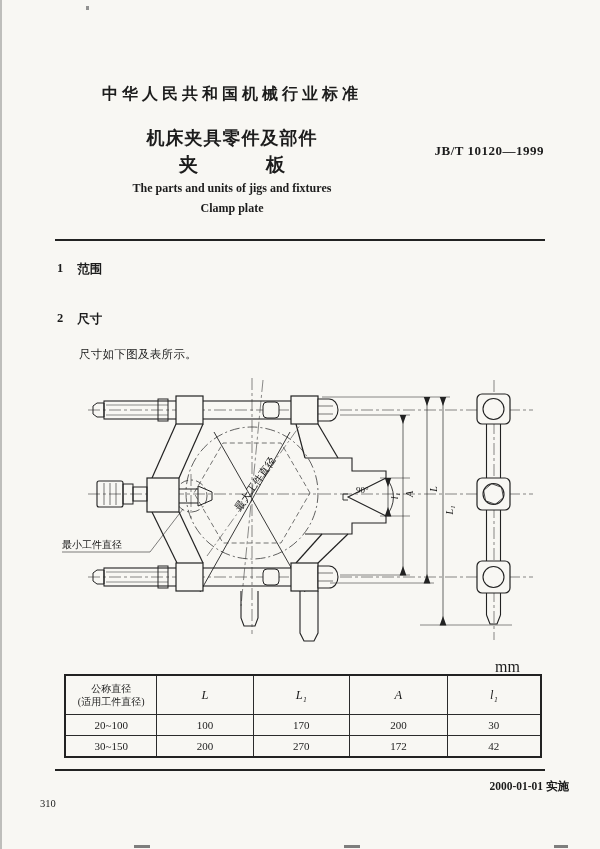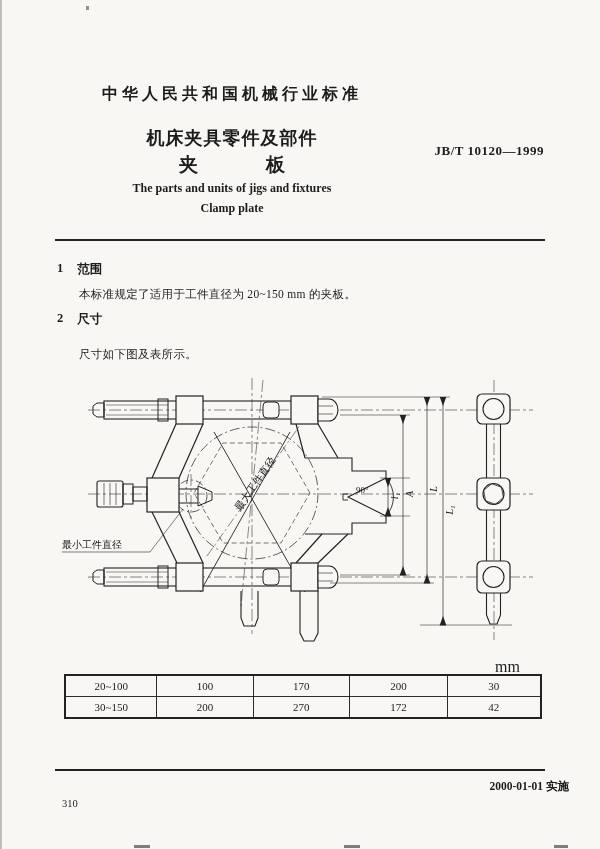--- a/index.html
+++ b/index.html
@@ -31,21 +31,21 @@
     border-collapse:collapse;table-layout:fixed;
     font-size:11px;
   }
   table.dims td{border:1px solid #2b2b2b;text-align:center;vertical-align:middle;padding:0;}
   table.dims{border:2px solid #222;}
   td.hd{height:38px;font-style:italic;font-size:12.5px;}
   td.hd1{font-style:normal;font-size:10px;line-height:1.35;}
   td.rw{height:20px;}
   .approval{top:779px;left:56px;font-size:11.5px;font-weight:bold;}
   .implementation{top:779px;right:55px;font-size:11.5px;font-weight:bold;}
-  .page-num{top:798px;left:62px;font-size:10.5px;}
+  .page-num{top:798px;left:40px;font-size:10.5px;}
   .edge-l{left:0;top:0;width:2px;height:849px;background:#777;opacity:.45;}
   .smudge{height:3px;background:#4a4a4a;opacity:.7;}
   .dot{width:3px;height:4px;background:#666;opacity:.7;}
   svg text{font-family:"Liberation Serif","DejaVu Serif",serif;fill:#151515;}
 </style>
 </head>
 <body>
 
 <div class="page">
 
@@ -63,21 +63,20 @@
   </div>
   <div class="abs code">JB/T 10120—1999</div>
   <div class="abs center cnblock subtitle-en">Clamp plate</div>
   <div class="abs center cnblock title-en">The parts and units of jigs and fixtures</div>
   <div class="abs rule hrule"></div>
 
   <div class="abs sec-head s1h">
     <span>1</span>
     <span>范围</span>
   </div>
-  <div class="abs sec-body s1b">本标准规定了适用于工件直径为 20~150 mm 的夹板。</div>
   <div class="abs sec-head s2h">
     <span>2</span>
     <span>尺寸</span>
   </div>
   <div class="abs sec-body s2b">尺寸如下图及表所示。</div>
 
   <svg class="abs" style="left:55px;top:372px;width:500px;height:288px;" viewBox="55 372 500 288">
     <defs>
       <marker id="arr" viewBox="0 0 10 10" refX="9.5" refY="5" markerWidth="10" markerHeight="10" orient="auto-start-reverse" markerUnits="userSpaceOnUse">
         <path d="M0.5,5 L10,1.6 L10,8.4 z" fill="#222"></path>
@@ -222,20 +221,30 @@
 
   <table class="dims">
     <colgroup>
       <col style="width:19.3%">
         <col style="width:20.2%">
         <col style="width:20.3%">
         <col style="width:20.5%">
         <col style="width:19.7%">
     </colgroup>
     <tbody>
+        <tr>
+      <td class="hd hd1">
+        <div>公称直径</div>
+        <div>(适用工件直径)</div>
+      </td>
+      <td class="hd">L</td>
+      <td class="hd">L₁</td>
+      <td class="hd">A</td>
+      <td class="hd">l₁</td>
+    </tr>
     <tr>
       <td class="rw">20~100</td>
       <td class="rw">100</td>
       <td class="rw">170</td>
       <td class="rw">200</td>
       <td class="rw">30</td>
     </tr>
     <tr>
       <td class="rw">30~150</td>
       <td class="rw">200</td>

